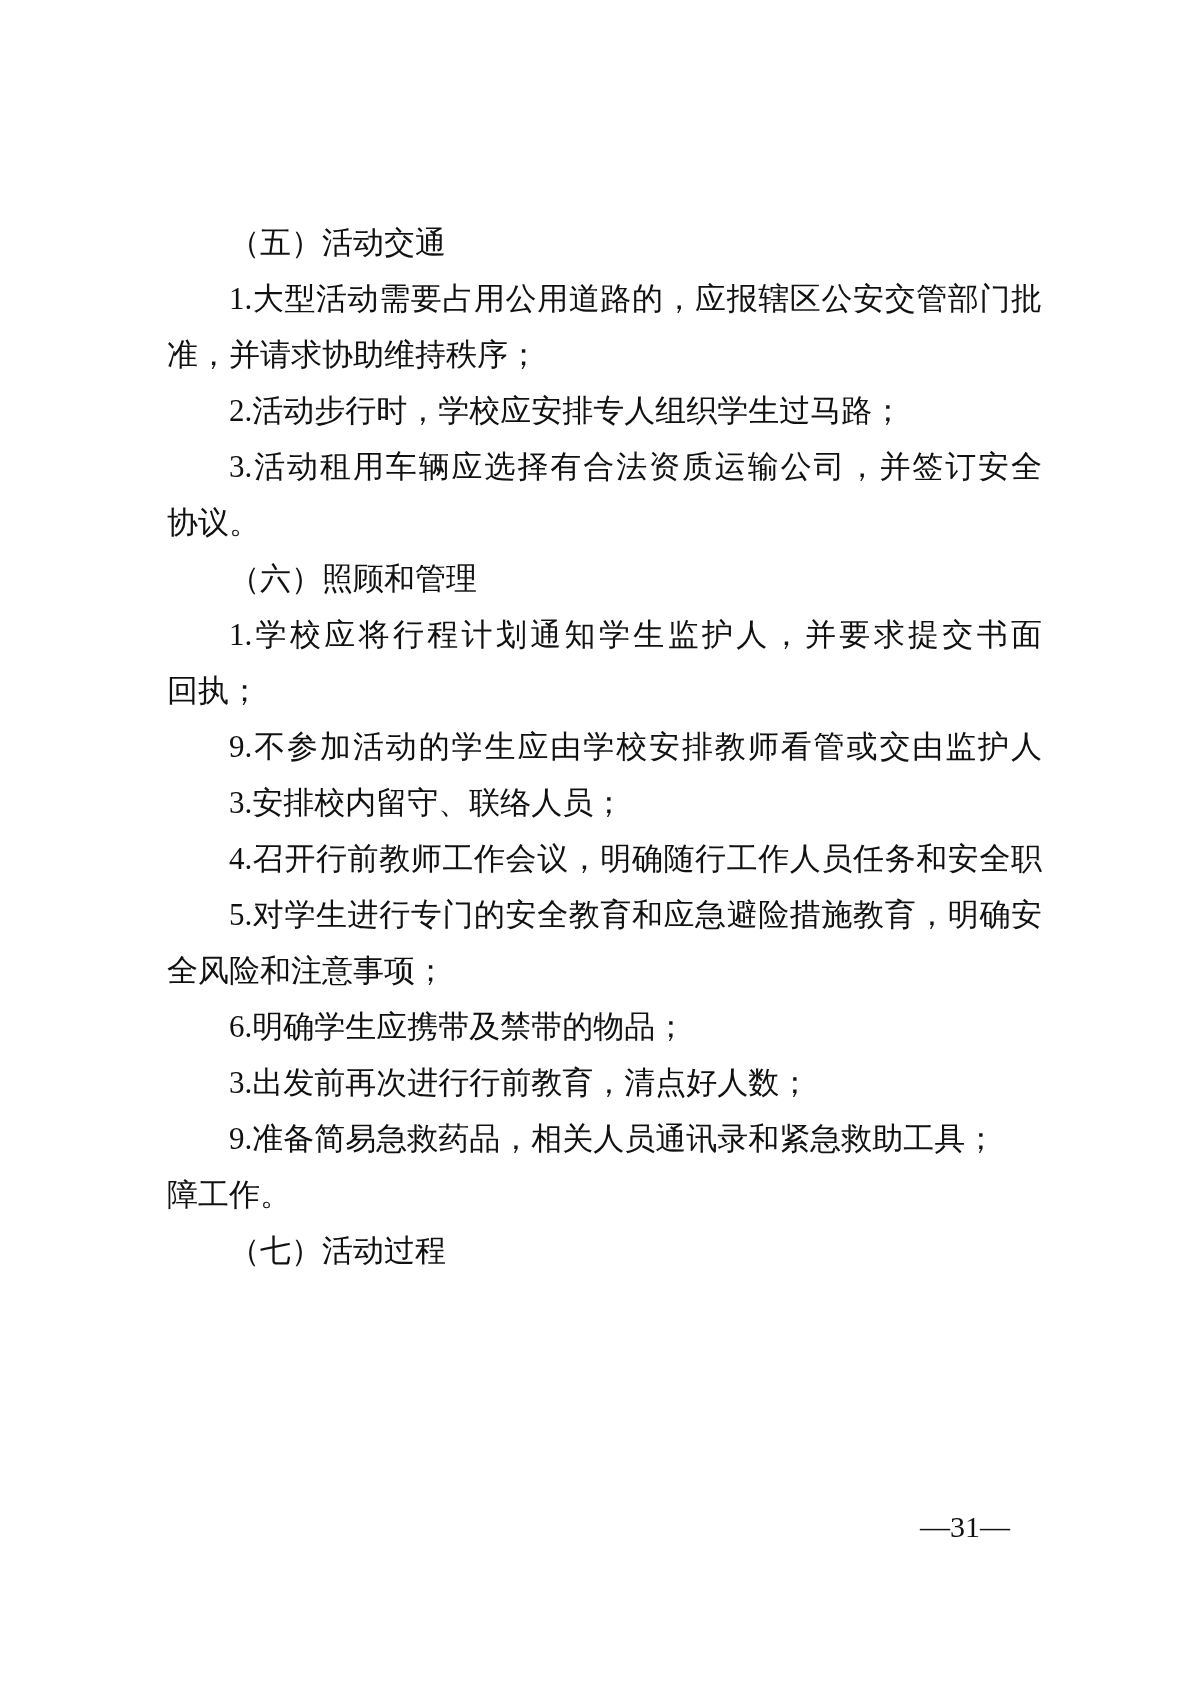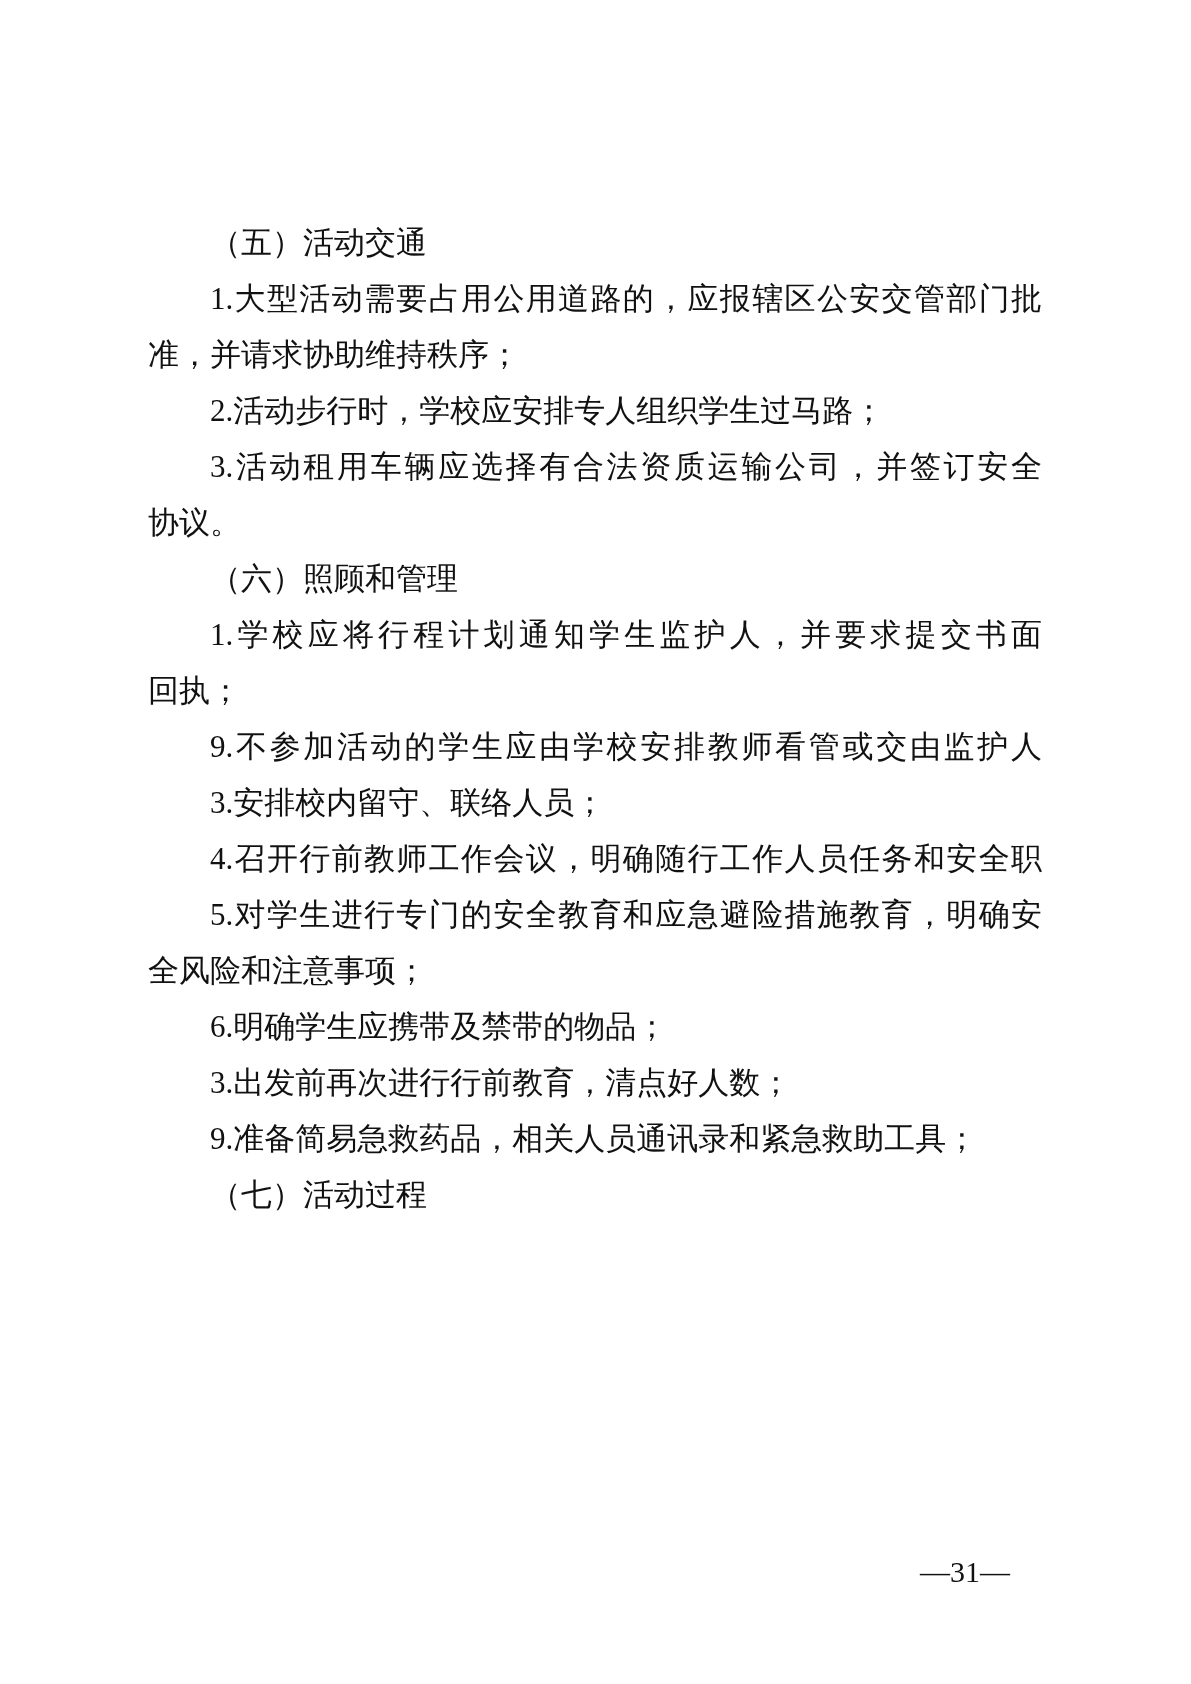--- a/index.html
+++ b/index.html
@@ -20,39 +20,39 @@
     position: absolute;
     left: 148px;
     top: 215px;
     width: 894px;
     font-size: 31px;
     line-height: 56px;
     color: #111111;
   }
   .line {
     white-space: nowrap;
+    margin-left: 19px;
   }
   .line.indent {
     text-indent: 62px;
   }
   .line.stretch {
     white-space: normal;
     text-align: justify;
     text-align-last: justify;
     text-justify: inter-character;
   }
   .pagenum {
     position: absolute;
     top: 1508px;
     right: 181px;
     font-size: 30px;
     line-height: 38px;
     color: #111111;
     letter-spacing: 0px;
-    margin-top: 45px;
   }
 </style>
 </head>
 <body>
 
 <div class="page">
   <main class="doc-body" id="doc-body">
       <div class="line indent">（五）活动交通</div>
       <div class="line indent stretch">1.大型活动需要占用公用道路的，应报辖区公安交管部门批</div>
       <div class="line">准，并请求协助维持秩序；</div>
@@ -63,16 +63,17 @@
       <div class="line indent stretch">1.学校应将行程计划通知学生监护人，并要求提交书面</div>
       <div class="line">回执；</div>
       <div class="line indent stretch">9.不参加活动的学生应由学校安排教师看管或交由监护人</div>
       <div class="line indent">3.安排校内留守、联络人员；</div>
       <div class="line indent stretch">4.召开行前教师工作会议，明确随行工作人员任务和安全职</div>
       <div class="line indent stretch">5.对学生进行专门的安全教育和应急避险措施教育，明确安</div>
       <div class="line">全风险和注意事项；</div>
       <div class="line indent">6.明确学生应携带及禁带的物品；</div>
       <div class="line indent">3.出发前再次进行行前教育，清点好人数；</div>
       <div class="line indent">9.准备简易急救药品，相关人员通讯录和紧急救助工具；</div>
+      <div class="line">障工作。</div>
       <div class="line indent">（七）活动过程</div>
     </main>
   <div class="pagenum">—31—</div>
 </div>
 
 </body></html>

